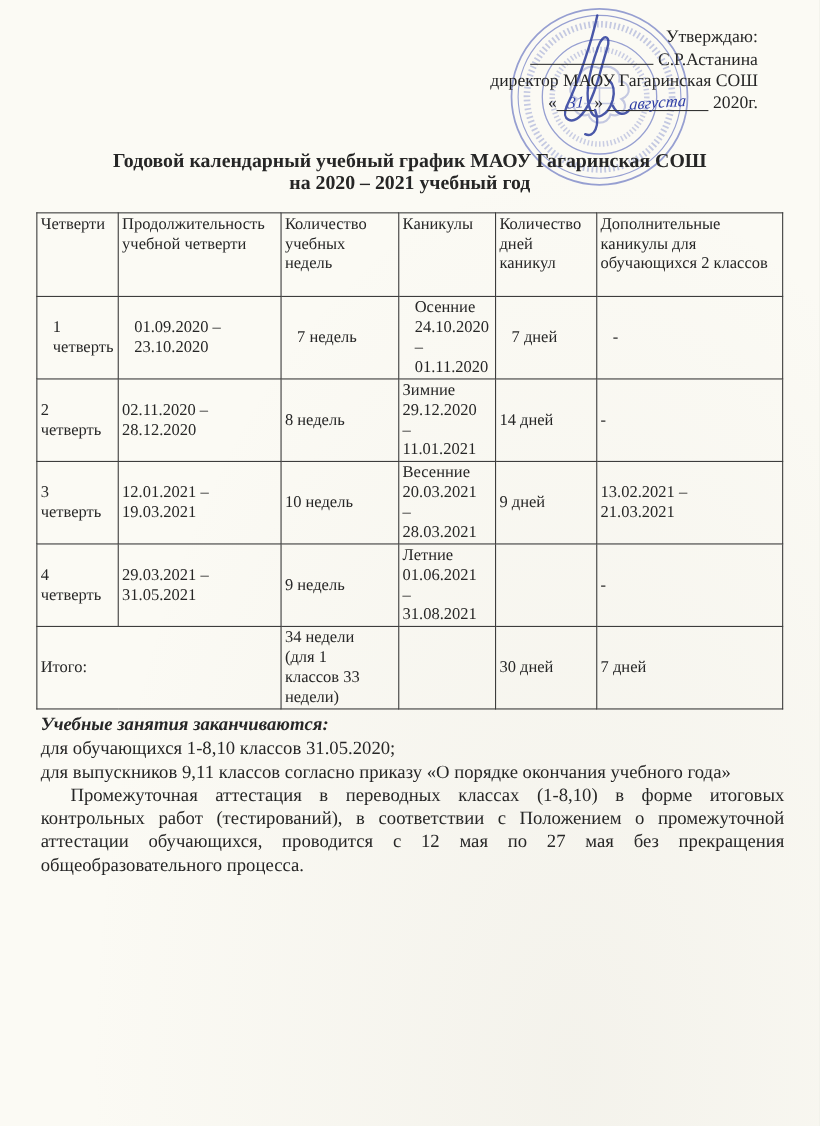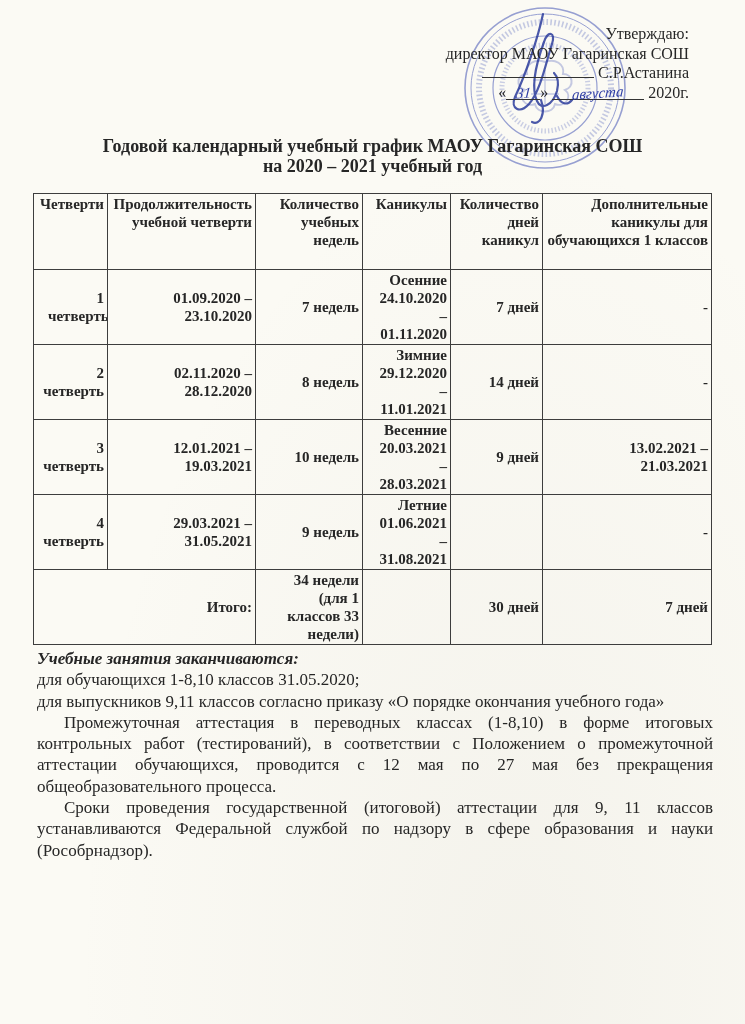--- a/index.html
+++ b/index.html
@@ -14,22 +14,22 @@
   .slot-month{width:92px;}
   .hw{font-style:italic;color:#2e3da5;display:inline-block;transform:rotate(-4deg) skewX(-8deg);font-size:15px;}
   
   .stamp{position:absolute;left:445px;top:0px;width:200px;height:200px;z-index:1;}
   
   .doc-title{position:absolute;top:136px;left:0;width:745px;text-align:center;font-weight:bold;
              font-size:18px;line-height:20px;z-index:2;}
   
   table.cal{position:absolute;top:193px;left:33px;width:678px;border-collapse:collapse;table-layout:fixed;
             font-size:15px;z-index:2;}
-  table.cal th, table.cal td{border:1.4px solid #3d3d3d;padding:1px 3px;text-align:right;
-            font-weight:bold;line-height:18px;white-space:pre-line;overflow:hidden;}
+  table.cal th, table.cal td{border:1.4px solid #3d3d3d;padding:1px 3px;text-align:left;
+            font-weight:normal;line-height:18px;white-space:pre-line;overflow:hidden;}
   table.cal th{vertical-align:top;height:73px;}
   table.cal td{vertical-align:middle;}
   tr.r1 td{height:71px;padding-left:14px;} tr.r2 td{height:70px;} tr.r3 td{height:71px;} tr.r4 td{height:70px;margin-left:16px;} tr.rt td{height:71px;margin-top:43px;}
   td.total-label{text-align:right;padding-right:10px;}
   
   .notes{position:absolute;top:648px;left:37px;width:676px;font-size:17px;line-height:21.3px;z-index:2;}
   .notes-heading{font-weight:bold;font-style:italic;}
   .notes p{margin:0;text-align:justify;text-indent:27px;}
 </style>
 </head>
@@ -51,25 +51,25 @@
     </g>
     <g stroke="#2c3c9c" stroke-width="2.2" fill="none" opacity="0.85" stroke-linecap="round">
       <path d="M98 14 C93 38 80 76 70 97 C65 109 75 114 84 104 C96 90 101 62 107 44 C111 32 103 30 99 42 C91 64 86 88 92 101 C96 111 108 105 112 91 C114 83 113 77 109 73"></path>
       <path d="M96 100 C101 114 95 126 87 122"></path>
       <path d="M112 96 C116 104 122 106 127 100"></path>
     </g>
   </svg>
 
   <div class="approval">
     <div>Утверждаю:</div>
-    <div>директор МАОУ Гагаринская СОШ</div>
     <div>
       <span class="blank-line"></span>
       <span>С.Р.Астанина</span>
     </div>
+    <div>директор МАОУ Гагаринская СОШ</div>
     <div>
       <span>«</span><span class="date-slot slot-day"><span class="hw">31</span></span><span>»</span>
       <span class="date-slot slot-month"><span class="hw">августа</span></span>
       <span>2020г.</span>
     </div>
   </div>
 
   <div class="doc-title">
     <div>Годовой календарный учебный график МАОУ Гагаринская СОШ</div>
     <div>на 2020 – 2021 учебный год</div>
@@ -84,21 +84,21 @@
         <col style="width:92px">
         <col style="width:169px">
     </colgroup>
     <thead>
       <tr>
         <th>Четверти</th>
         <th>Продолжительность учебной четверти</th>
         <th>Количество учебных недель</th>
         <th>Каникулы</th>
         <th>Количество дней каникул</th>
-        <th>Дополнительные каникулы для обучающихся  1 классов</th>
+        <th>Дополнительные каникулы для обучающихся  2 классов</th>
       </tr>
     </thead>
     <tbody>
       <tr class="r1">
         <td>1
 четверть</td>
         <td>01.09.2020 –
 23.10.2020</td>
         <td>7 недель</td>
         <td>Осенние
@@ -159,16 +159,15 @@
         <td>7 дней</td>
       </tr>
     </tbody>
   </table>
 
   <div class="notes">
     <div class="notes-heading">Учебные занятия заканчиваются:</div>
     <div>для обучающихся 1-8,10 классов 31.05.2020;</div>
     <div>для выпускников 9,11 классов согласно приказу «О порядке окончания учебного года»</div>
     <p>Промежуточная аттестация в переводных классах (1-8,10) в форме итоговых контрольных работ (тестирований), в соответствии с Положением о промежуточной аттестации обучающихся, проводится с 12 мая по 27 мая без прекращения общеобразовательного процесса.</p>
-    <p>Сроки проведения государственной (итоговой) аттестации для 9, 11 классов устанавливаются Федеральной службой по надзору в сфере образования и науки (Рособрнадзор).</p>
   </div>
 
 </div>
 
 </body></html>

